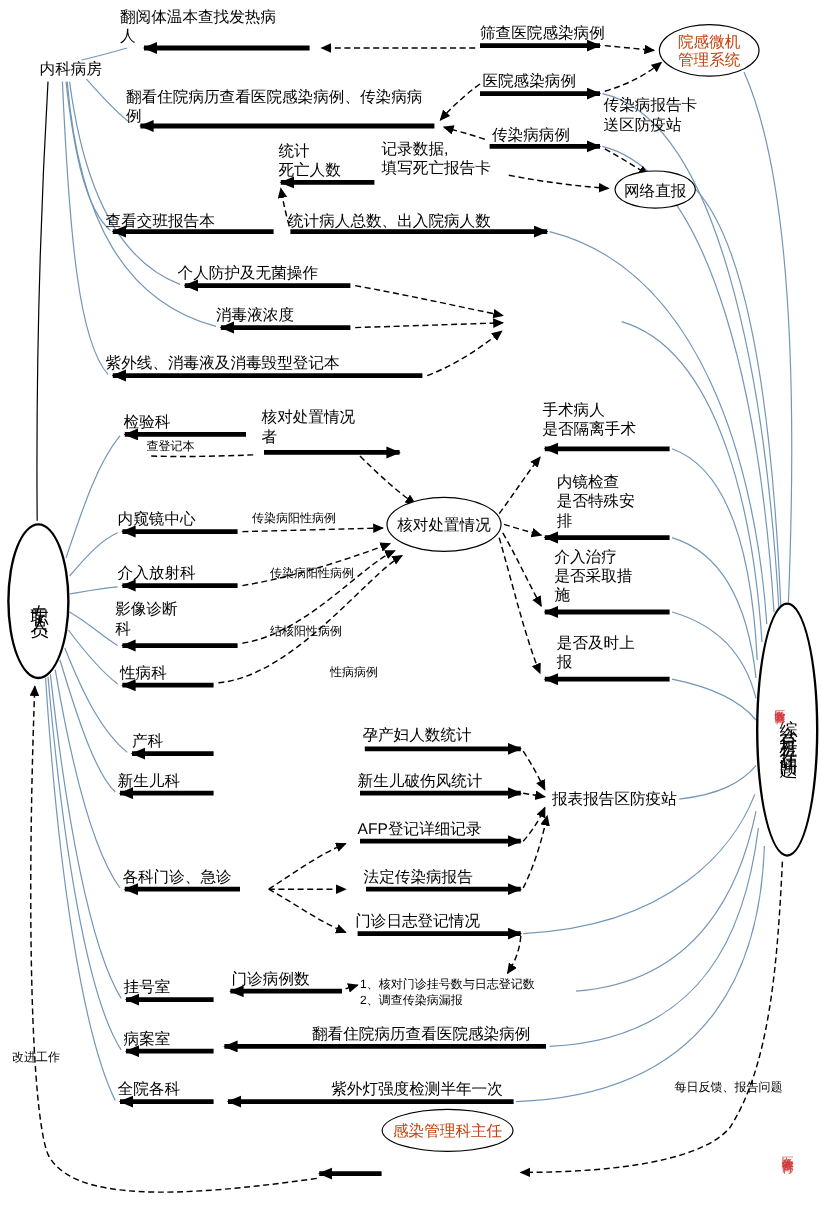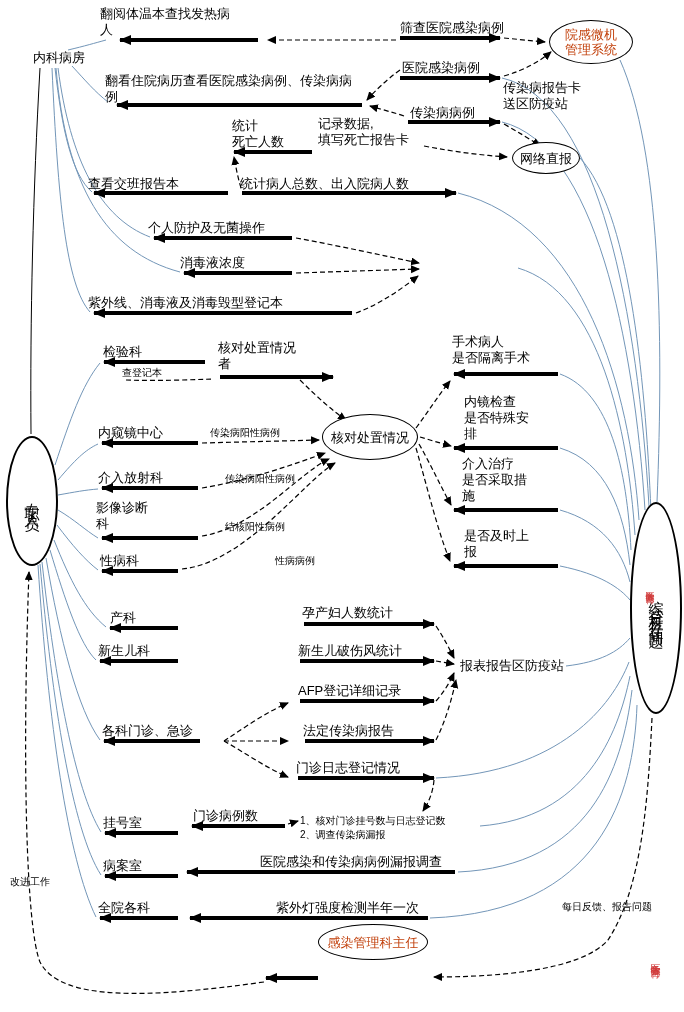--- a/index.html
+++ b/index.html
@@ -195,21 +195,21 @@
   <div class="lbl" style="left:460px;top:658px">报表报告区防疫站</div>
   <div class="lbl" style="left:298px;top:683px">AFP登记详细记录</div>
   <div class="lbl" style="left:102px;top:723px">各科门诊、急诊</div>
   <div class="lbl" style="left:303px;top:723px">法定传染病报告</div>
   <div class="lbl" style="left:296px;top:760px">门诊日志登记情况</div>
   <div class="lbl" style="left:103px;top:815px">挂号室</div>
   <div class="lbl" style="left:193px;top:808px">门诊病例数</div>
   <div class="lbl sm" style="left:300px;top:814px;width:210px">1、核对门诊挂号数与日志登记数
 2、调查传染病漏报</div>
   <div class="lbl" style="left:103px;top:858px">病案室</div>
-  <div class="lbl" style="left:260px;top:854px">医院感染和传染病病例漏报调查</div>
+  <div class="lbl" style="left:260px;top:854px">翻看住院病历查看医院感染病例</div>
   <div class="lbl sm" style="left:10px;top:875px">改进工作</div>
   <div class="lbl" style="left:98px;top:900px">全院各科</div>
   <div class="lbl" style="left:276px;top:900px">紫外灯强度检测半年一次</div>
   <div class="lbl sm" style="left:562px;top:900px">每日反馈、报告问题</div>
 
   <div class="el teal" style="left:549px;top:20px;width:84px;height:44px">院感微机
 管理系统</div>
   <div class="el maroon" style="left:512px;top:142px;width:68px;height:32px">网络直报</div>
   <div class="el maroon" style="left:322px;top:414px;width:96px;height:46px">核对处置情况</div>
   <div class="el big maroon vert" style="left:6px;top:436px;width:52px;height:130px">专职人员</div>

